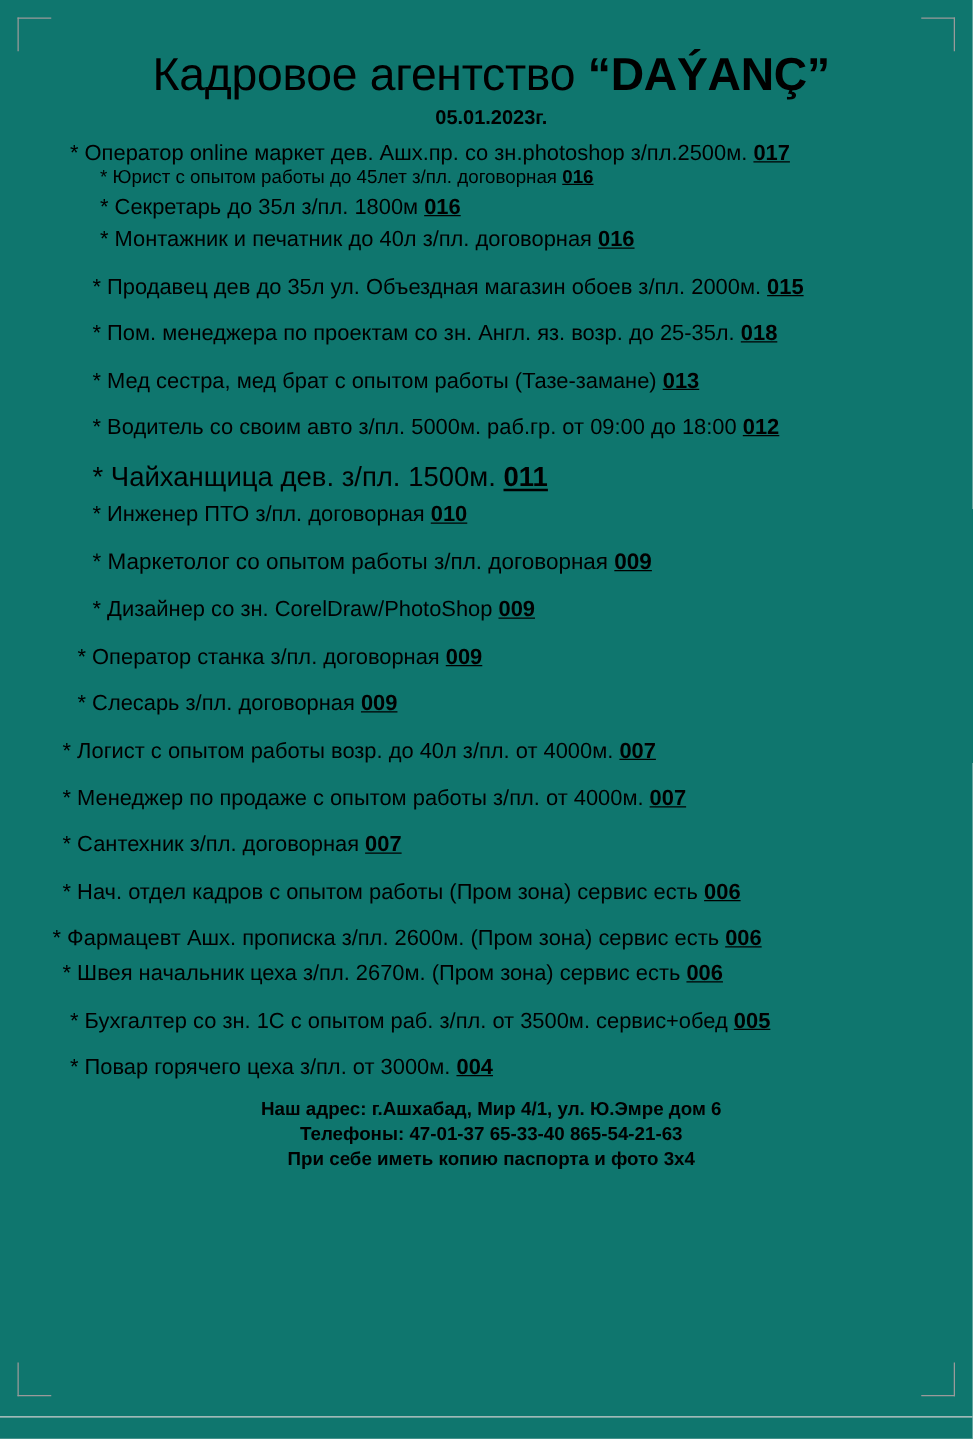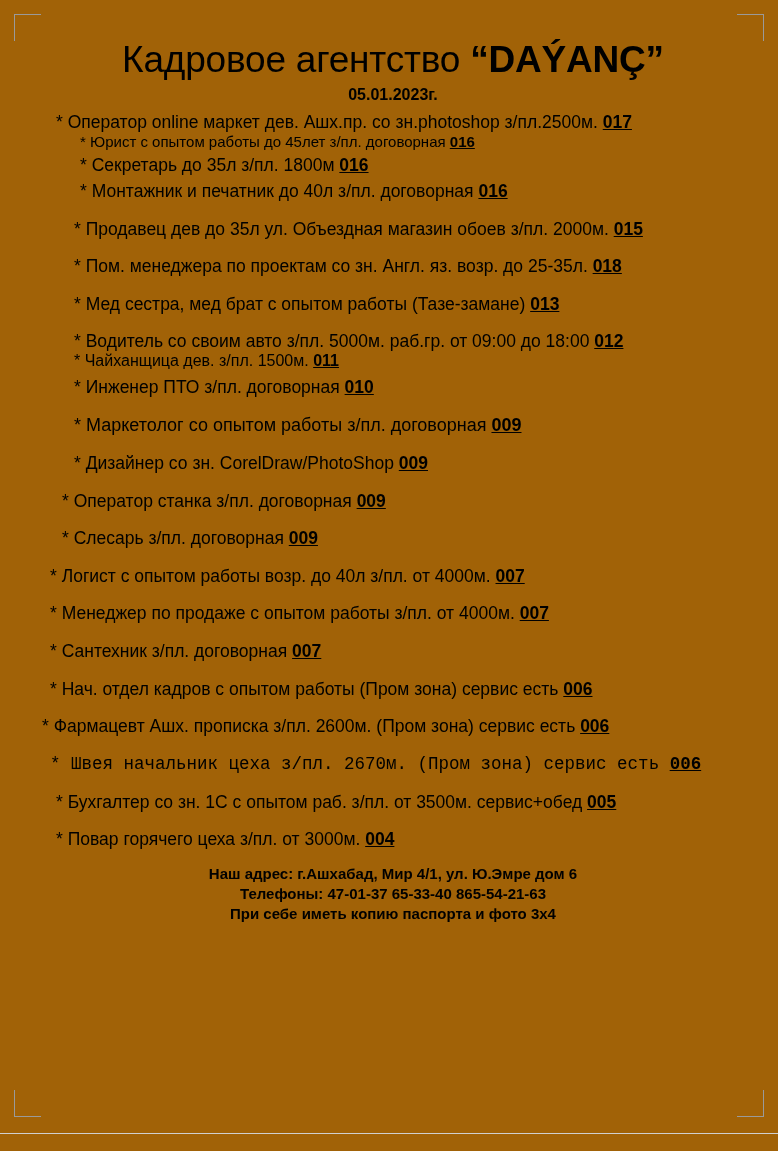--- a/index.html
+++ b/index.html
@@ -10,21 +10,21 @@
   body {
     width: 778px;
     height: 1151px;
     font-family: "Liberation Sans", sans-serif;
     overflow: hidden;
   }
   .page {
     position: relative;
     width: 778px;
     height: 1151px;
-    background: #a16207;
+    background: #0f766e;
     box-sizing: border-box;
   }
   
   .crop {
     position: absolute;
     width: 26px;
     height: 26px;
     border-color: #9a9a9a;
     border-style: solid;
     border-width: 0;
@@ -121,32 +121,32 @@
 
     <ul class="listing" id="vacancy-list">
         <li style="padding-left: 24px; margin-top: 0px; font-size: 17.5px;"><span class="star">*</span> <span>Оператор online маркет дев. Ашх.пр. со зн.photoshop з/пл.2500м.</span>  <span class="code">017</span></li>
         <li style="padding-left: 48px; margin-top: 0; font-size: 15px;"><span class="star">*</span> <span>Юрист с опытом работы до 45лет з/пл. договорная</span>  <span class="code">016</span></li>
         <li style="padding-left: 48px; margin-top: 5px; font-size: 17.5px;"><span class="star">*</span> <span>Секретарь до 35л  з/пл. 1800м</span>  <span class="code">016</span></li>
         <li style="padding-left: 48px; margin-top: 5px; font-size: 17.5px;"><span class="star">*</span> <span>Монтажник и печатник до 40л з/пл. договорная</span>  <span class="code">016</span></li>
         <li style="padding-left: 42px; margin-top: 17px; font-size: 17.5px;"><span class="star">*</span> <span>Продавец дев до 35л ул. Объездная магазин обоев з/пл. 2000м.</span>  <span class="code">015</span></li>
         <li style="padding-left: 42px; margin-top: 17px; font-size: 17.5px;"><span class="star">*</span> <span>Пом. менеджера по проектам со зн. Англ. яз. возр. до 25-35л.</span>  <span class="code">018</span></li>
         <li style="padding-left: 42px; margin-top: 17px; font-size: 17.5px;"><span class="star">*</span> <span>Мед сестра, мед брат с опытом работы  (Тазе-замане)</span>  <span class="code">013</span></li>
         <li style="padding-left: 42px; margin-top: 17px; font-size: 17.5px;"><span class="star">*</span> <span>Водитель со своим авто з/пл. 5000м.  раб.гр. от 09:00 до 18:00</span>  <span class="code">012</span></li>
-        <li style="padding-left: 42px; font-size: 16px;"><span class="star">*</span> <span>Чайханщица  дев. з/пл. 1500м.</span>  <span class="code">011</span></li>
+        <li style="padding-left: 42px; margin-top: 17px; font-size: 22px;"><span class="star">*</span> <span>Чайханщица  дев. з/пл. 1500м.</span>  <span class="code">011</span></li>
         <li style="padding-left: 42px; margin-top: 6px; font-size: 17.5px;"><span class="star">*</span> <span>Инженер ПТО з/пл. договорная</span>  <span class="code">010</span></li>
         <li style="padding-left: 42px; margin-top: 17px; font-size: 18px;"><span class="star">*</span> <span>Маркетолог  со опытом работы  з/пл. договорная</span>  <span class="code">009</span></li>
         <li style="padding-left: 42px; margin-top: 17px; font-size: 17.5px;"><span class="star">*</span> <span>Дизайнер со зн. CorelDraw/PhotoShop</span>  <span class="code">009</span></li>
         <li style="padding-left: 30px; margin-top: 17px; font-size: 17.5px;"><span class="star">*</span> <span>Оператор станка з/пл. договорная</span>  <span class="code">009</span></li>
         <li style="padding-left: 30px; margin-top: 17px; font-size: 17.5px;"><span class="star">*</span> <span>Слесарь з/пл. договорная</span>  <span class="code">009</span></li>
         <li style="padding-left: 18px; margin-top: 17px; font-size: 17.5px;"><span class="star">*</span> <span>Логист с опытом работы возр. до 40л з/пл. от 4000м.</span>  <span class="code">007</span></li>
         <li style="padding-left: 18px; margin-top: 17px; font-size: 17.5px;"><span class="star">*</span> <span>Менеджер по продаже с опытом работы з/пл. от 4000м.</span>  <span class="code">007</span></li>
         <li style="padding-left: 18px; margin-top: 17px; font-size: 17.5px;"><span class="star">*</span> <span>Сантехник з/пл. договорная</span>  <span class="code">007</span></li>
         <li style="padding-left: 18px; margin-top: 17px; font-size: 17.5px;"><span class="star">*</span> <span>Нач. отдел кадров с опытом работы (Пром зона) сервис есть</span>  <span class="code">006</span></li>
         <li style="padding-left: 10px; margin-top: 17px; font-size: 17.5px;"><span class="star">*</span> <span>Фармацевт Ашх. прописка з/пл. 2600м. (Пром зона) сервис есть</span>  <span class="code">006</span></li>
-        <li style="padding-left: 18px; margin-top: 17px; font-size: 17.5px; font-family: Liberation Mono, monospace;"><span class="star">*</span> <span>Швея начальник цеха з/пл. 2670м. (Пром зона) сервис есть</span>  <span class="code">006</span></li>
+        <li style="padding-left: 18px; margin-top: 7px; font-size: 17.5px;"><span class="star">*</span> <span>Швея начальник цеха з/пл. 2670м. (Пром зона) сервис есть</span>  <span class="code">006</span></li>
         <li style="padding-left: 24px; margin-top: 17px; font-size: 17.5px;"><span class="star">*</span> <span>Бухгалтер со зн. 1С с опытом раб. з/пл. от 3500м. сервис+обед</span>  <span class="code">005</span></li>
         <li style="padding-left: 24px; margin-top: 17px; font-size: 17.5px;"><span class="star">*</span> <span>Повар горячего цеха з/пл. от 3000м.</span>  <span class="code">004</span></li>
       </ul>
 
     <div class="footer">
       <div>Наш адрес: г.Ашхабад, Мир 4/1, ул. Ю.Эмре дом 6</div>
       <div>Телефоны: 47-01-37  65-33-40  865-54-21-63</div>
       <div>При себе иметь копию паспорта и фото 3х4</div>
     </div>
 

